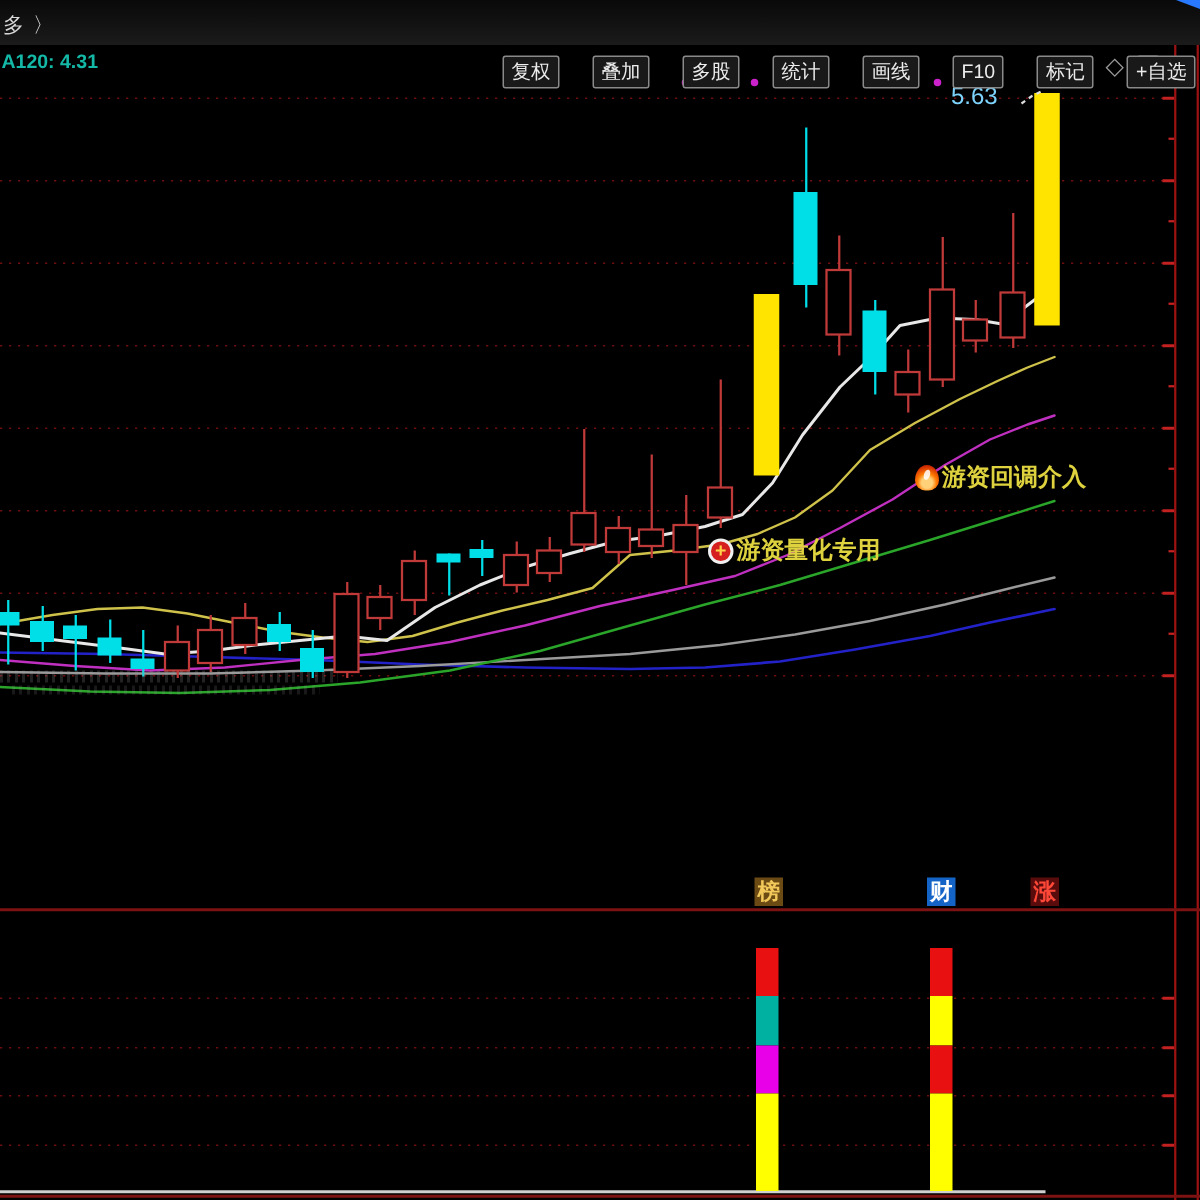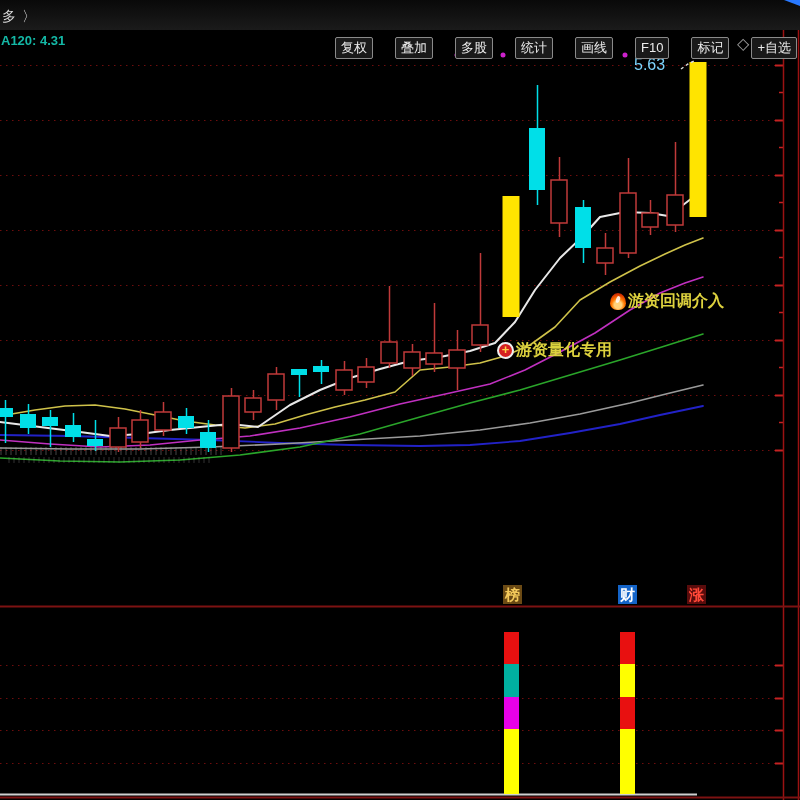--- a/index.html
+++ b/index.html
@@ -17,23 +17,23 @@
   
   .indicator{position:absolute;top:33px;left:1px;color:#14b8a6;font-size:13px;font-weight:bold;z-index:4;}
   .diamond-icon{position:absolute;top:34px;left:737px;color:#9a9a9a;font-size:16px;z-index:4;}
   .panel-icon{position:absolute;top:37px;left:757px;width:13px;height:10px;border:2px solid #9a9a9a;
               border-radius:3px;z-index:4;}
   .panel-icon::before{content:"";position:absolute;left:1px;top:1px;bottom:1px;width:4px;
               background:#e6e6e6;border-radius:1px;}
   svg.canvas{position:absolute;left:0;top:0;z-index:1;}
   .price-callout{position:absolute;top:56px;left:634px;color:#7dd3fc;font-size:16px;z-index:3;}
   .ann{position:absolute;display:flex;align-items:center;gap:2px;font-weight:bold;
-       font-size:16px;color:#ded23e;z-index:3;white-space:nowrap;}
+       font-size:16px;color:#ded23e;z-index:3;white-space:nowrap;margin-top:17px;}
   #ann0{top:291px;left:610px;}
-  #ann1{top:340px;left:497px;}
+  #ann1{top:340px;left:472px;}
   .flame-icon{position:relative;width:16px;height:17px;flex:0 0 auto;
       background:radial-gradient(circle at 50% 70%,#ffd27a 0 25%,#ff7a00 45%,#d22f00 75%,#7a1200 100%);
       border-radius:50% 50% 45% 45%/62% 62% 40% 40%;}
   .flame-icon::before{content:"";position:absolute;left:6px;top:3px;width:4px;height:7px;
       background:#fff;border-radius:50%;transform:rotate(18deg);opacity:.85;}
   .badge-cross-icon{position:relative;width:17px;height:17px;border-radius:50%;flex:0 0 auto;
       background:#d62020;border:2px solid #f0f0f0;box-sizing:border-box;}
   .badge-cross-icon::before{content:"+";position:absolute;left:0;top:-1px;width:13px;height:13px;
       color:#ffd24a;font-size:13px;font-weight:bold;text-align:center;line-height:13px;}
   .sub-label{position:absolute;top:585px;width:19px;height:19px;text-align:center;line-height:19px;

